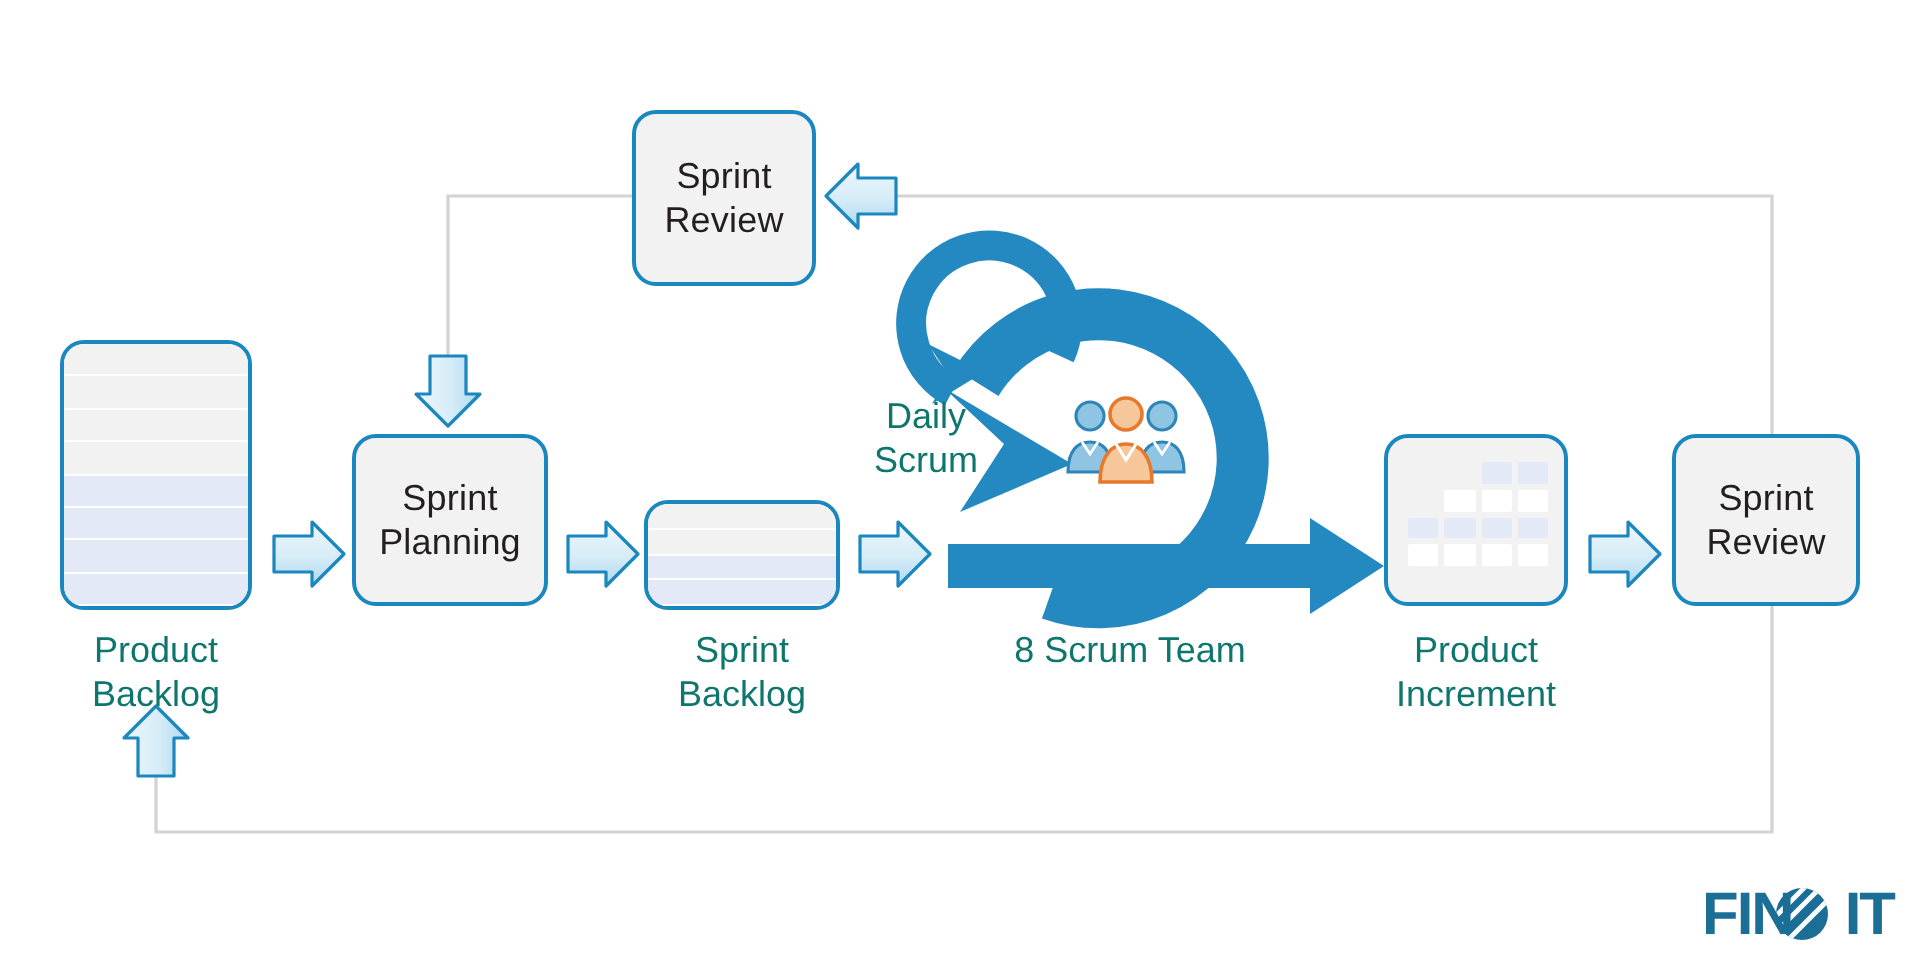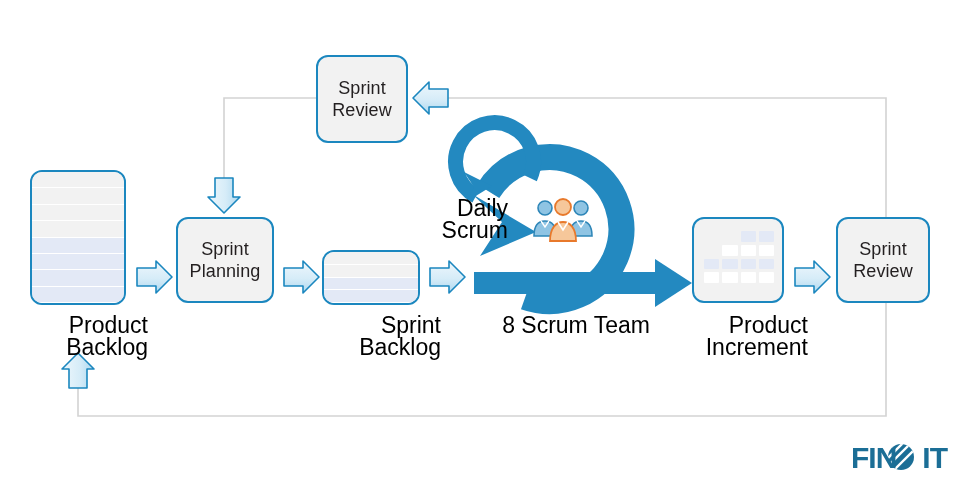--- a/index.html
+++ b/index.html
@@ -46,24 +46,24 @@
     line-height: 22px;
     color: #231f20;
     text-align: center;
     letter-spacing: .1px;
     white-space: pre-line;
   }
 
   
   .caption {
     position: absolute;
-    font-size: 23px;
+    font-size: 18px;
     line-height: 22px;
-    color: #000000;
-    text-align: right;
+    color: #0f766e;
+    text-align: center;
     white-space: pre-line;
   }
 
   
   .stripes {
     position: absolute;
     left: 0; top: 0; right: 0; bottom: 0;
     display: flex;
     flex-direction: column;
   }

